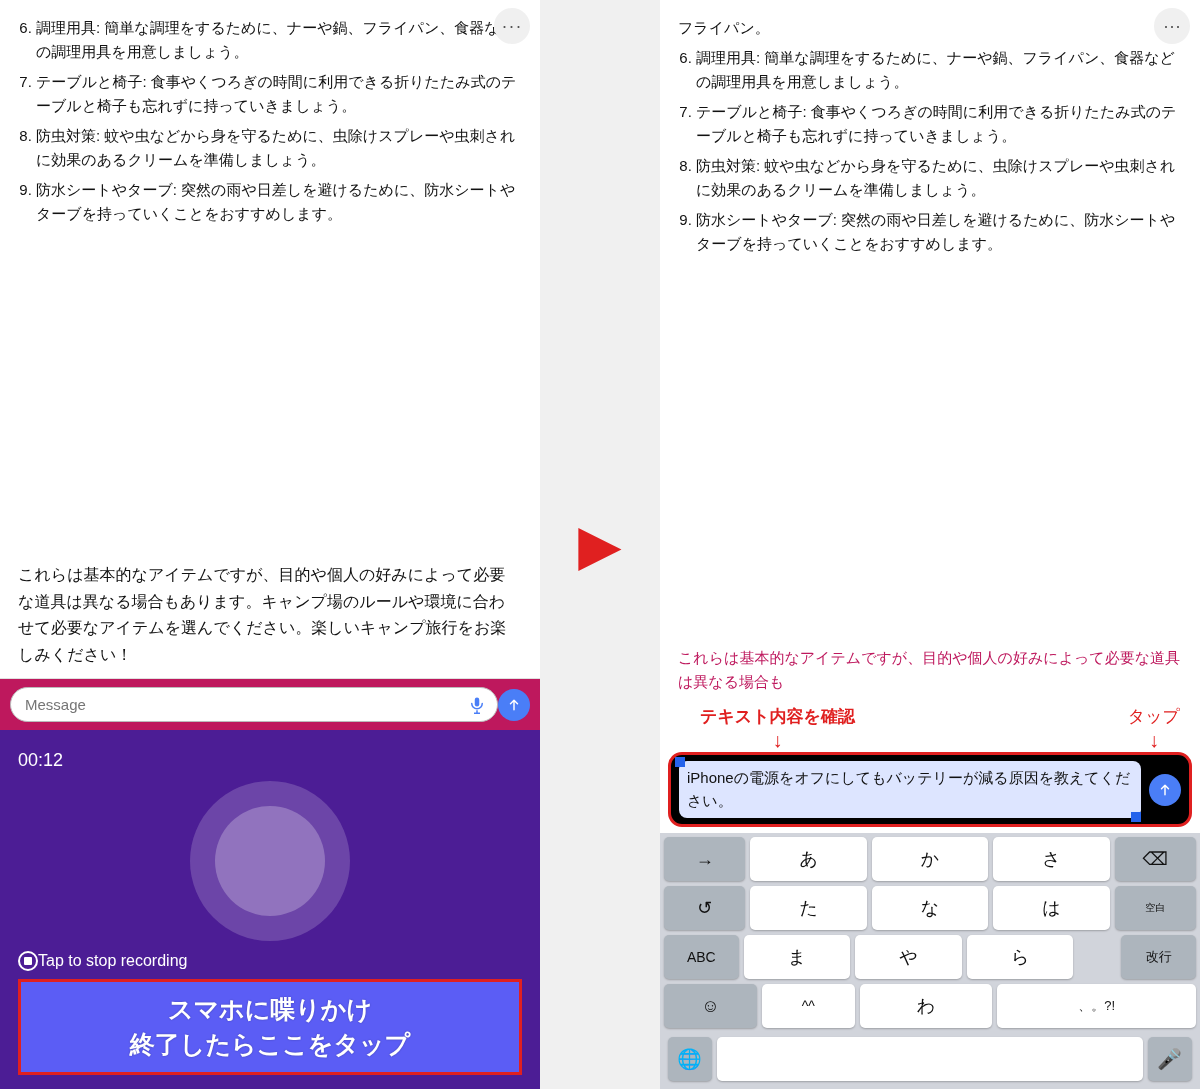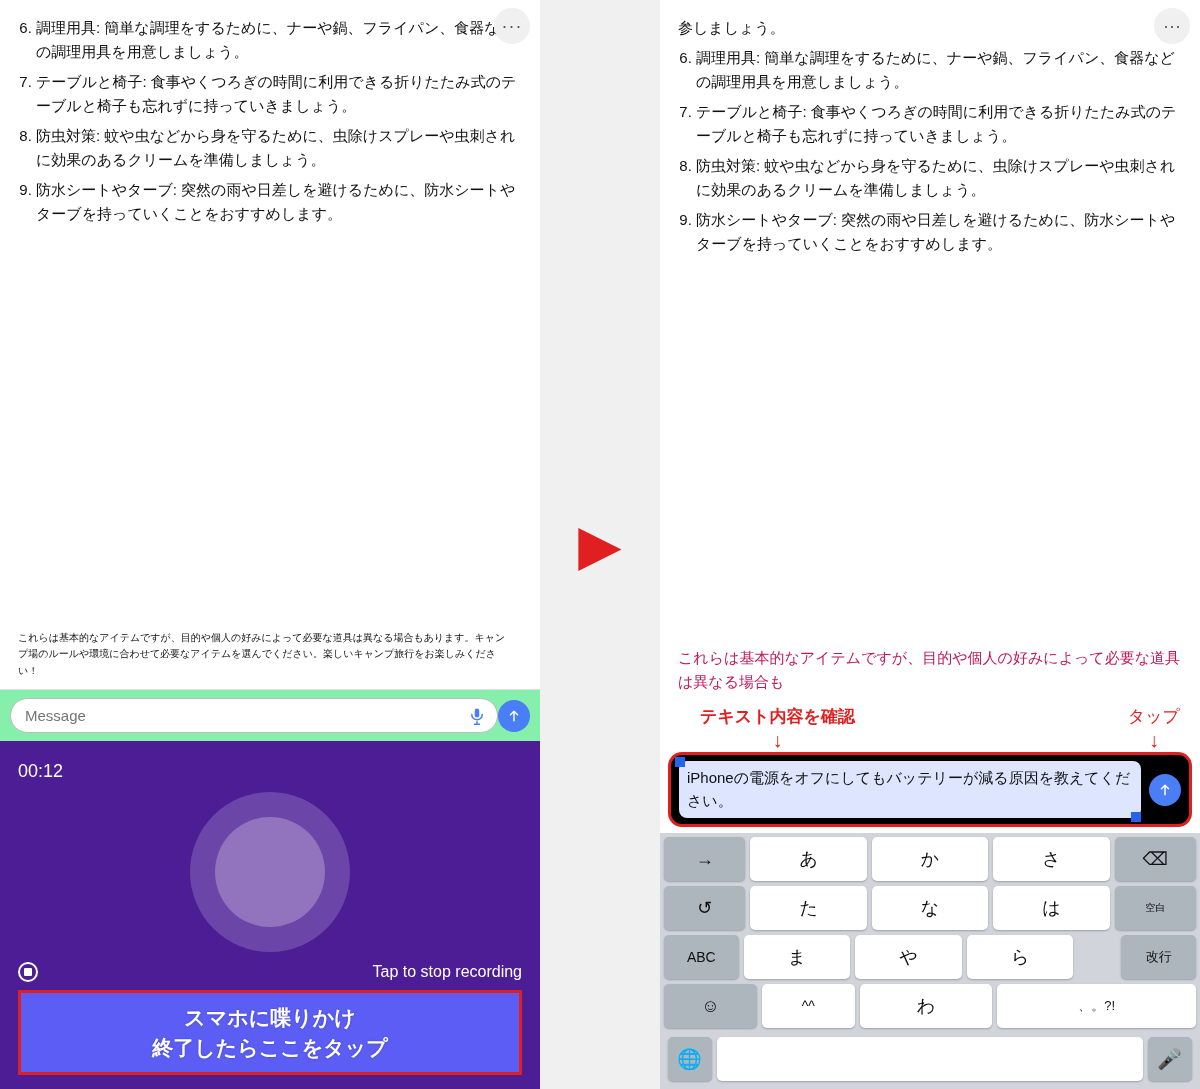--- a/index.html
+++ b/index.html
@@ -52,21 +52,21 @@
       align-items: center;
       justify-content: center;
       cursor: pointer;
       font-size: 18px;
       color: #555;
       letter-spacing: 1px;
     }
 
     .left-summary {
       padding: 8px 28px 10px 18px;
-      font-size: 10px;
+      font-size: 16px;
       line-height: 1.65;
       color: #111;
     }
 
     .message-input-wrapper {
       flex: 1;
       position: relative;
       display: flex;
       align-items: center;
     }
@@ -146,21 +146,21 @@
       width: 110px;
       height: 110px;
       background: rgba(255,255,255,0.25);
       border-radius: 50%;
     }
 
     .tap-to-stop {
       width: 100%;
       display: flex;
       align-items: center;
-      justify-content: space-between;
+      justify-content: flex-start;
       color: #fff;
       font-size: 16px;
       margin-bottom: 8px;
     }
 
     .stop-icon {
       width: 20px;
       height: 20px;
       border: 2px solid #fff;
       border-radius: 50%;
@@ -177,21 +177,21 @@
 
     .annotation-box-left {
       border: 3px solid #e02020;
       background: #5b5df5;
       padding: 10px 14px;
       text-align: center;
       width: 100%;
     }
     .annotation-box-left .ann-text {
       color: #fff;
-      font-size: 21px;
+      font-size: 25px;
       font-weight: 700;
       line-height: 1.4;
       text-shadow: 0 0 2px rgba(0,0,0,0.3);
     }
 
     
     .arrow-section {
       width: 120px;
       display: flex;
       align-items: center;
@@ -367,21 +367,21 @@
     <div class="more-btn-left">···</div>
     <ol start="6">
       <li>調理用具: 簡単な調理をするために、ナーや鍋、フライパン、食器などの調理用具を用意しましょう。</li>
       <li>テーブルと椅子: 食事やくつろぎの時間に利用できる折りたたみ式のテーブルと椅子も忘れずに持っていきましょう。</li>
       <li>防虫対策: 蚊や虫などから身を守るために、虫除けスプレーや虫刺されに効果のあるクリームを準備しましょう。</li>
       <li>防水シートやターブ: 突然の雨や日差しを避けるために、防水シートやターブを持っていくことをおすすめします。</li>
     </ol>
   </div>
   <div class="left-summary">これらは基本的なアイテムですが、目的や個人の好みによって必要な道具は異なる場合もあります。キャンプ場のルールや環境に合わせて必要なアイテムを選んでください。楽しいキャンプ旅行をお楽しみください！</div>
 
-  <div style="display:flex;align-items:center;padding:8px 10px;border-top:1px solid #e0e0e0;background:#86efac;gap:0;">
+  <div style="display:flex;align-items:center;padding:8px 10px;border-top:1px solid #e0e0e0;background:#be185d;gap:0;">
     <div class="message-input-wrapper">
       <input type="text" class="message-input-field" style="color: rgb(170, 170, 170);" placeholder="Message">
       <span class="mic-icon-inside">
         <svg width="18" height="18" viewBox="0 0 24 24" fill="#4a7ef7">
             <rect x="9" y="2" width="6" height="12" rx="3"></rect>
             <path d="M5 10a7 7 0 0014 0" stroke="#4a7ef7" stroke-width="2" fill="none" stroke-linecap="round"></path>
             <line x1="12" y1="19" x2="12" y2="23" stroke="#4a7ef7" stroke-width="2"></line>
             <line x1="8" y1="23" x2="16" y2="23" stroke="#4a7ef7" stroke-width="2"></line>
           </svg>
       </span>
@@ -412,21 +412,21 @@
   </div>
 </div>
 
 <div class="arrow-section">
   <div class="red-arrow">►</div>
 </div>
 
 <div class="right-panel">
   <div class="right-content">
     <div class="more-btn-right">···</div>
-    <p style="margin-bottom:6px;">参しましょう。</p>
+    <p style="margin-bottom:6px;">フライパン。</p>
     <ol start="6">
       <li>調理用具: 簡単な調理をするために、ナーや鍋、フライパン、食器などの調理用具を用意しましょう。</li>
       <li>テーブルと椅子: 食事やくつろぎの時間に利用できる折りたたみ式のテーブルと椅子も忘れずに持っていきましょう。</li>
       <li>防虫対策: 蚊や虫などから身を守るために、虫除けスプレーや虫刺されに効果のあるクリームを準備しましょう。</li>
       <li>防水シートやターブ: 突然の雨や日差しを避けるために、防水シートやターブを持っていくことをおすすめします。</li>
     </ol>
   </div>
   <div class="right-summary">これらは基本的なアイテムですが、目的や個人の好みによって必要な道具は異なる場合も</div>
 
   <div style="display:flex;justify-content:space-between;padding:0 20px 0 40px;align-items:flex-start;">

